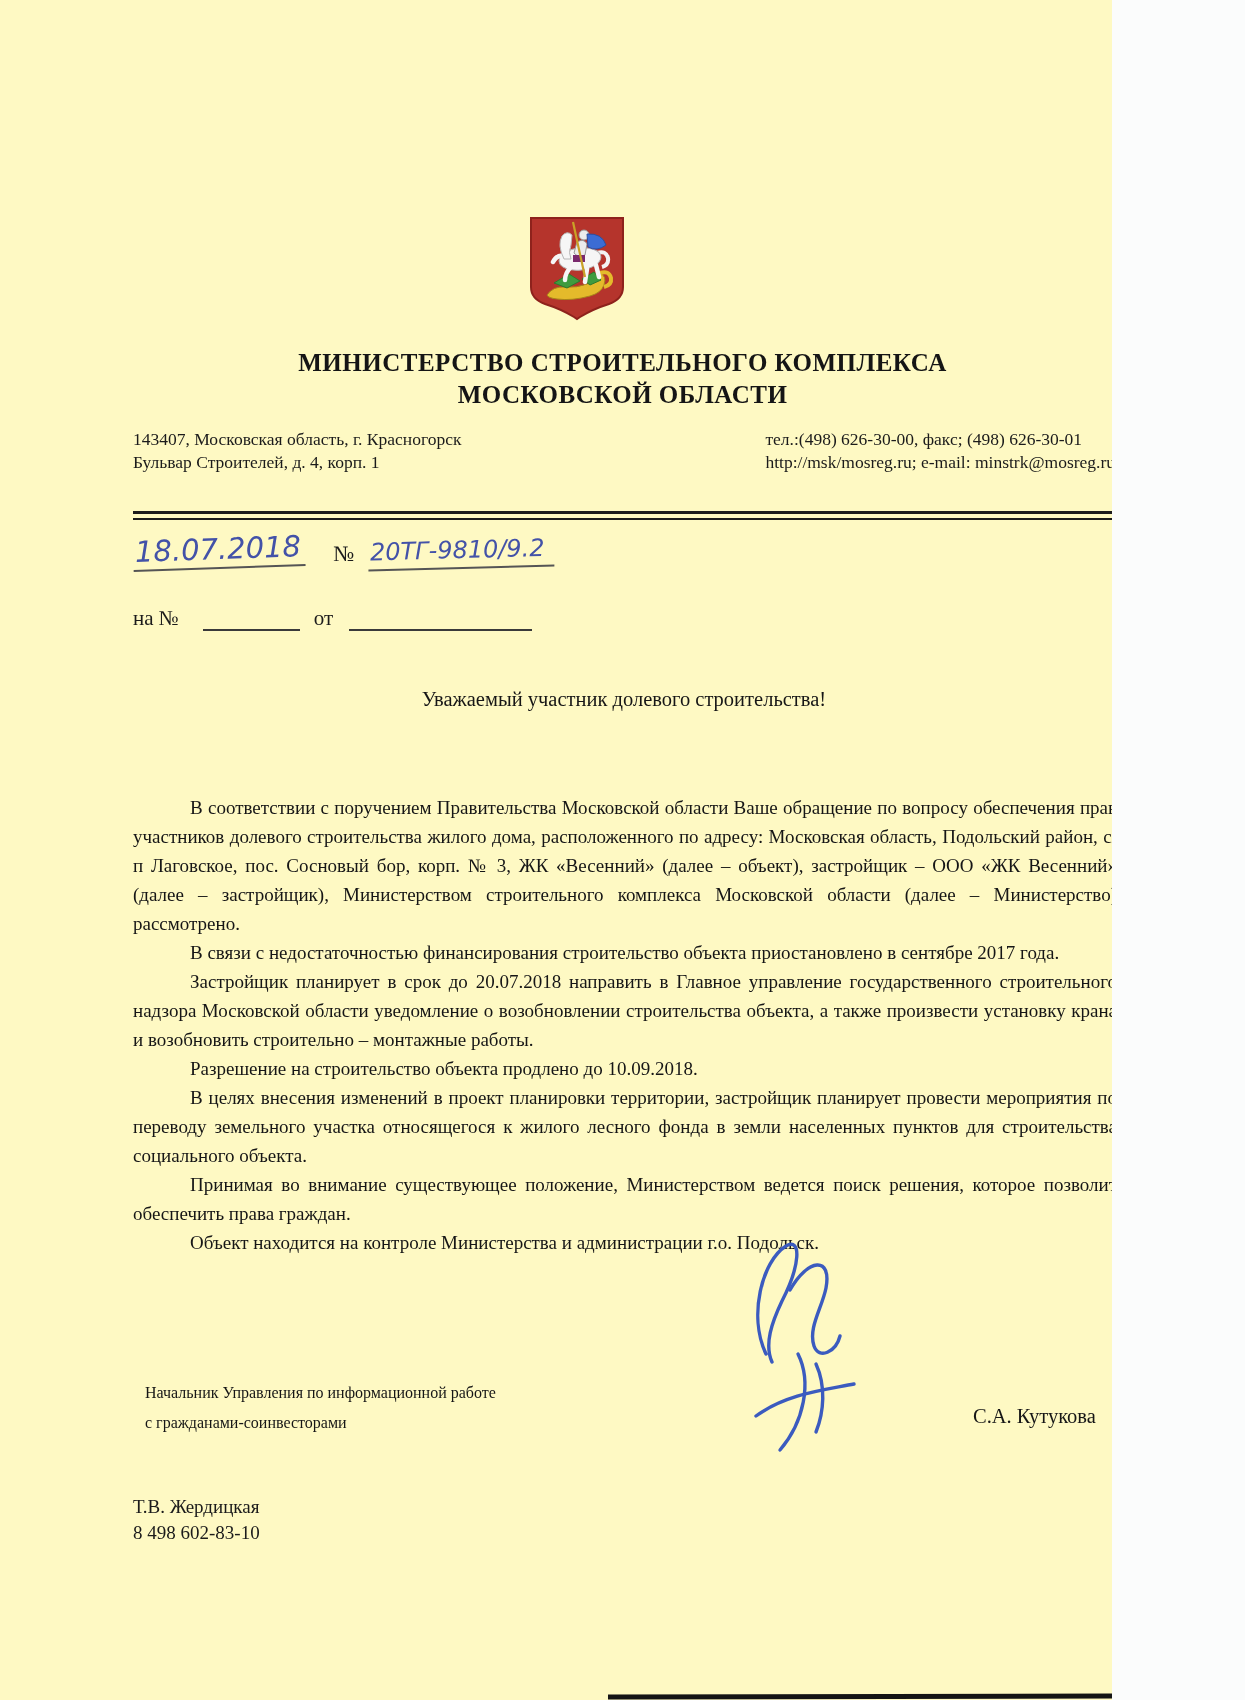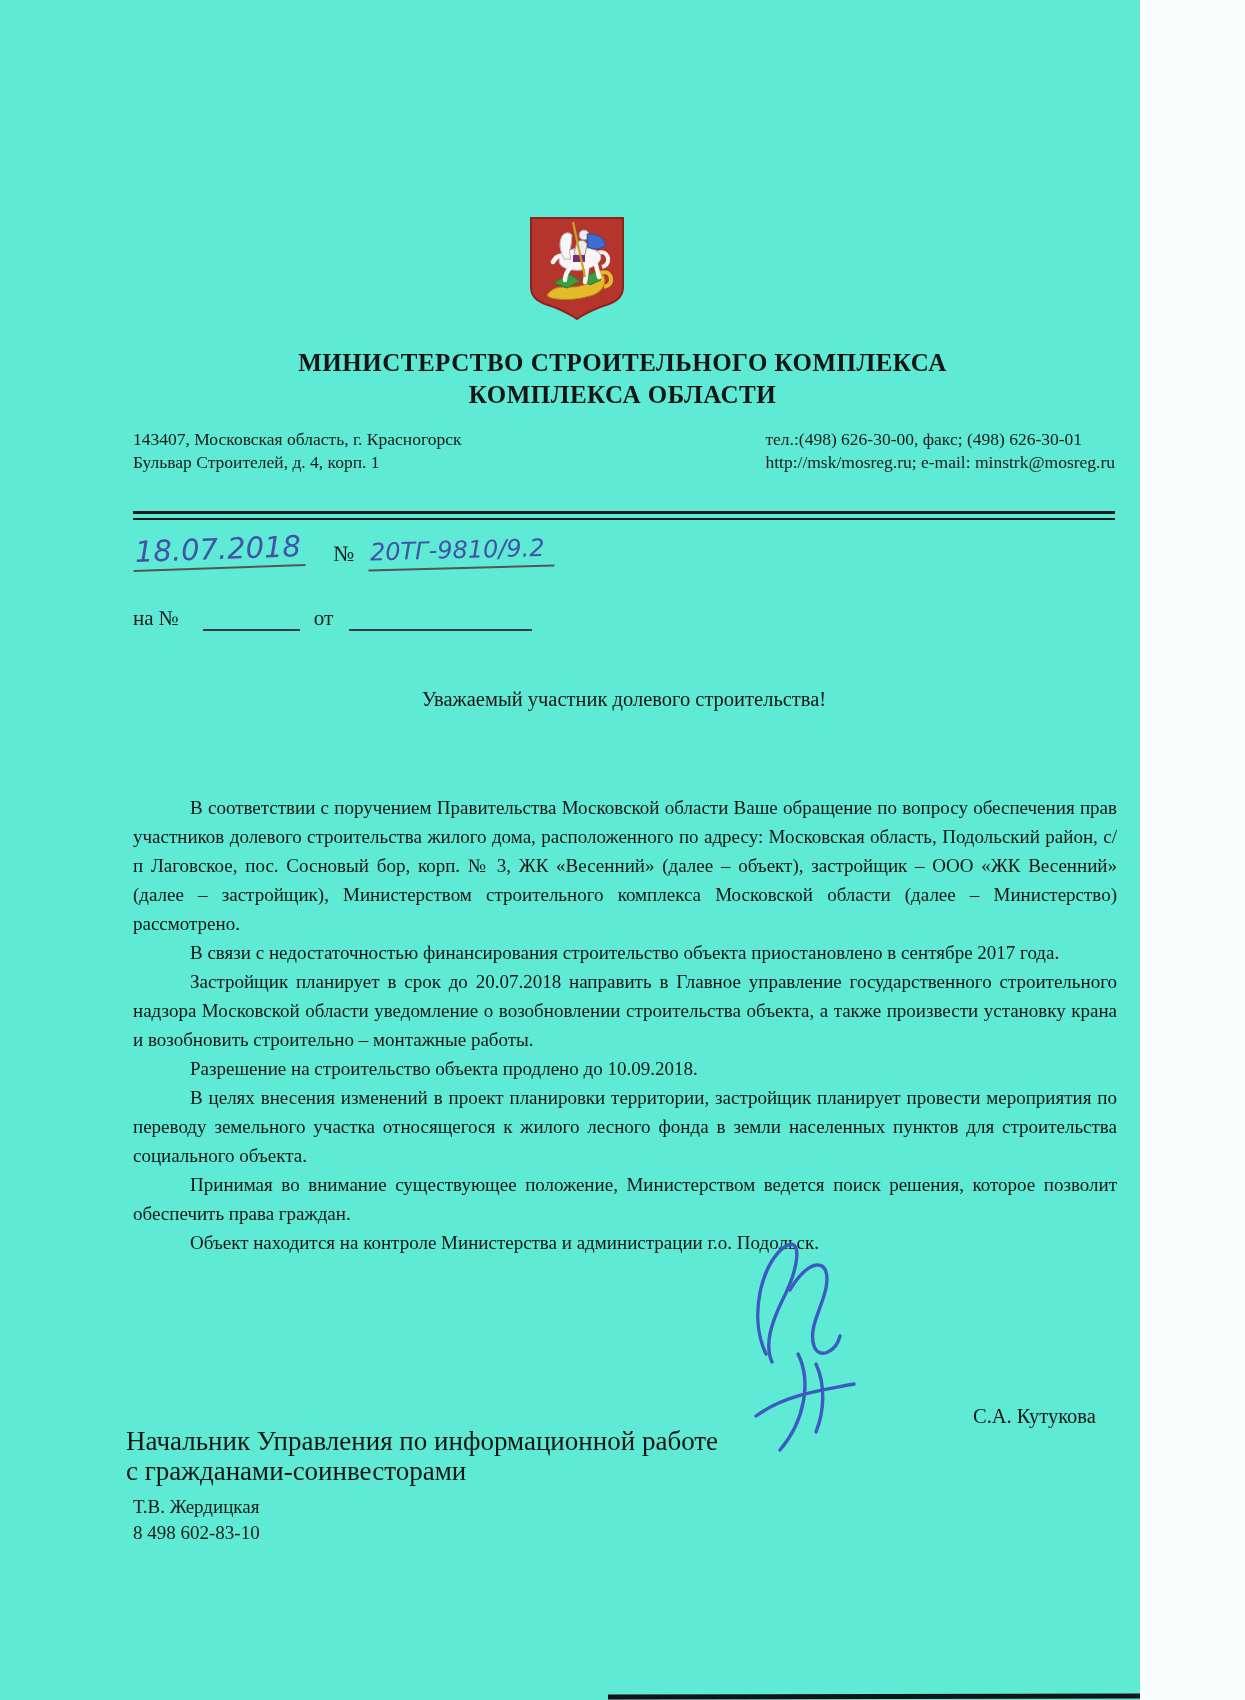--- a/index.html
+++ b/index.html
@@ -1,17 +1,17 @@
 <!DOCTYPE html>
 <html><head>
 <meta charset="utf-8">
 <style>
   html,body{margin:0;padding:0;}
   body{width:1245px;height:1700px;background:#fbfcfc;font-family:"Liberation Serif",serif;color:#1d1d1d;}
-  .page{position:relative;width:1112px;height:1700px;background:#5eead4;overflow:hidden;padding-left:28px;}
+  .page{position:relative;width:1112px;height:1700px;background:#fef9c3;overflow:hidden;}
 
   
   .emblem{position:absolute;left:527px;top:215px;width:100px;height:106px;}
 
   
   .title-block{position:absolute;top:347px;left:0;width:1245px;text-align:center;
     font-weight:bold;font-size:25px;line-height:32px;letter-spacing:0.5px;color:#151515;}
 
   
   .addr-row{position:absolute;top:428px;left:133px;width:982px;display:flex;
@@ -37,21 +37,21 @@
   .bl-2{width:183px;margin-left:16px;}
 
   
   .salutation{position:absolute;top:688px;left:133px;width:982px;text-align:center;
     font-size:20.5px;color:#161616;}
   .body-text{position:absolute;top:793px;left:133px;width:984px;font-size:19px;
     line-height:29px;text-align:justify;color:#161616;}
   .body-text p{margin:0;text-indent:57px;}
 
   
-  .sig-left{position:absolute;top:1378px;left:126px;font-size:27px;line-height:30px;color:#161616;margin-top:48px;}
+  .sig-left{position:absolute;top:1378px;left:145px;font-size:16px;line-height:30px;color:#161616;}
   .sig-name{position:absolute;top:1405px;left:973px;font-size:20.5px;color:#161616;}
   .sig-swirl{position:absolute;left:728px;top:1236px;width:160px;height:240px;}
 
   
   .footer-block{position:absolute;top:1494px;left:133px;font-size:19px;line-height:26px;color:#1b1b1b;}
 
   
   .scan-strip{position:absolute;left:608px;right:0;bottom:1px;height:5px;background:#141414;
     transform:rotate(-0.12deg);}
 </style>
@@ -81,21 +81,21 @@
       <path d="M60,19 q15,-1 19,11 q-9,7 -18,2 z" fill="#3c6cd4" stroke="#2a4ea0" stroke-width="1"></path>
 
       <path d="M46,40 h12 v7 h-12 z" fill="#7a2a6e"></path>
 
       <line x1="46" y1="7" x2="58" y2="62" stroke="#c9a227" stroke-width="2.2"></line>
     </svg>
   </div>
 
   <div class="title-block">
     <div>МИНИСТЕРСТВО СТРОИТЕЛЬНОГО КОМПЛЕКСА</div>
-    <div>КОМПЛЕКСА ОБЛАСТИ</div>
+    <div>МОСКОВСКОЙ ОБЛАСТИ</div>
   </div>
 
   <div class="addr-row">
     <div class="addr-left">
       <div>143407, Московская область, г. Красногорск</div>
       <div>Бульвар Строителей, д. 4, корп. 1</div>
     </div>
     <div class="addr-right">
       <div>тел.:(498) 626-30-00, факс; (498) 626-30-01</div>
       <div>http://msk/mosreg.ru; e-mail: minstrk@mosreg.ru</div>

